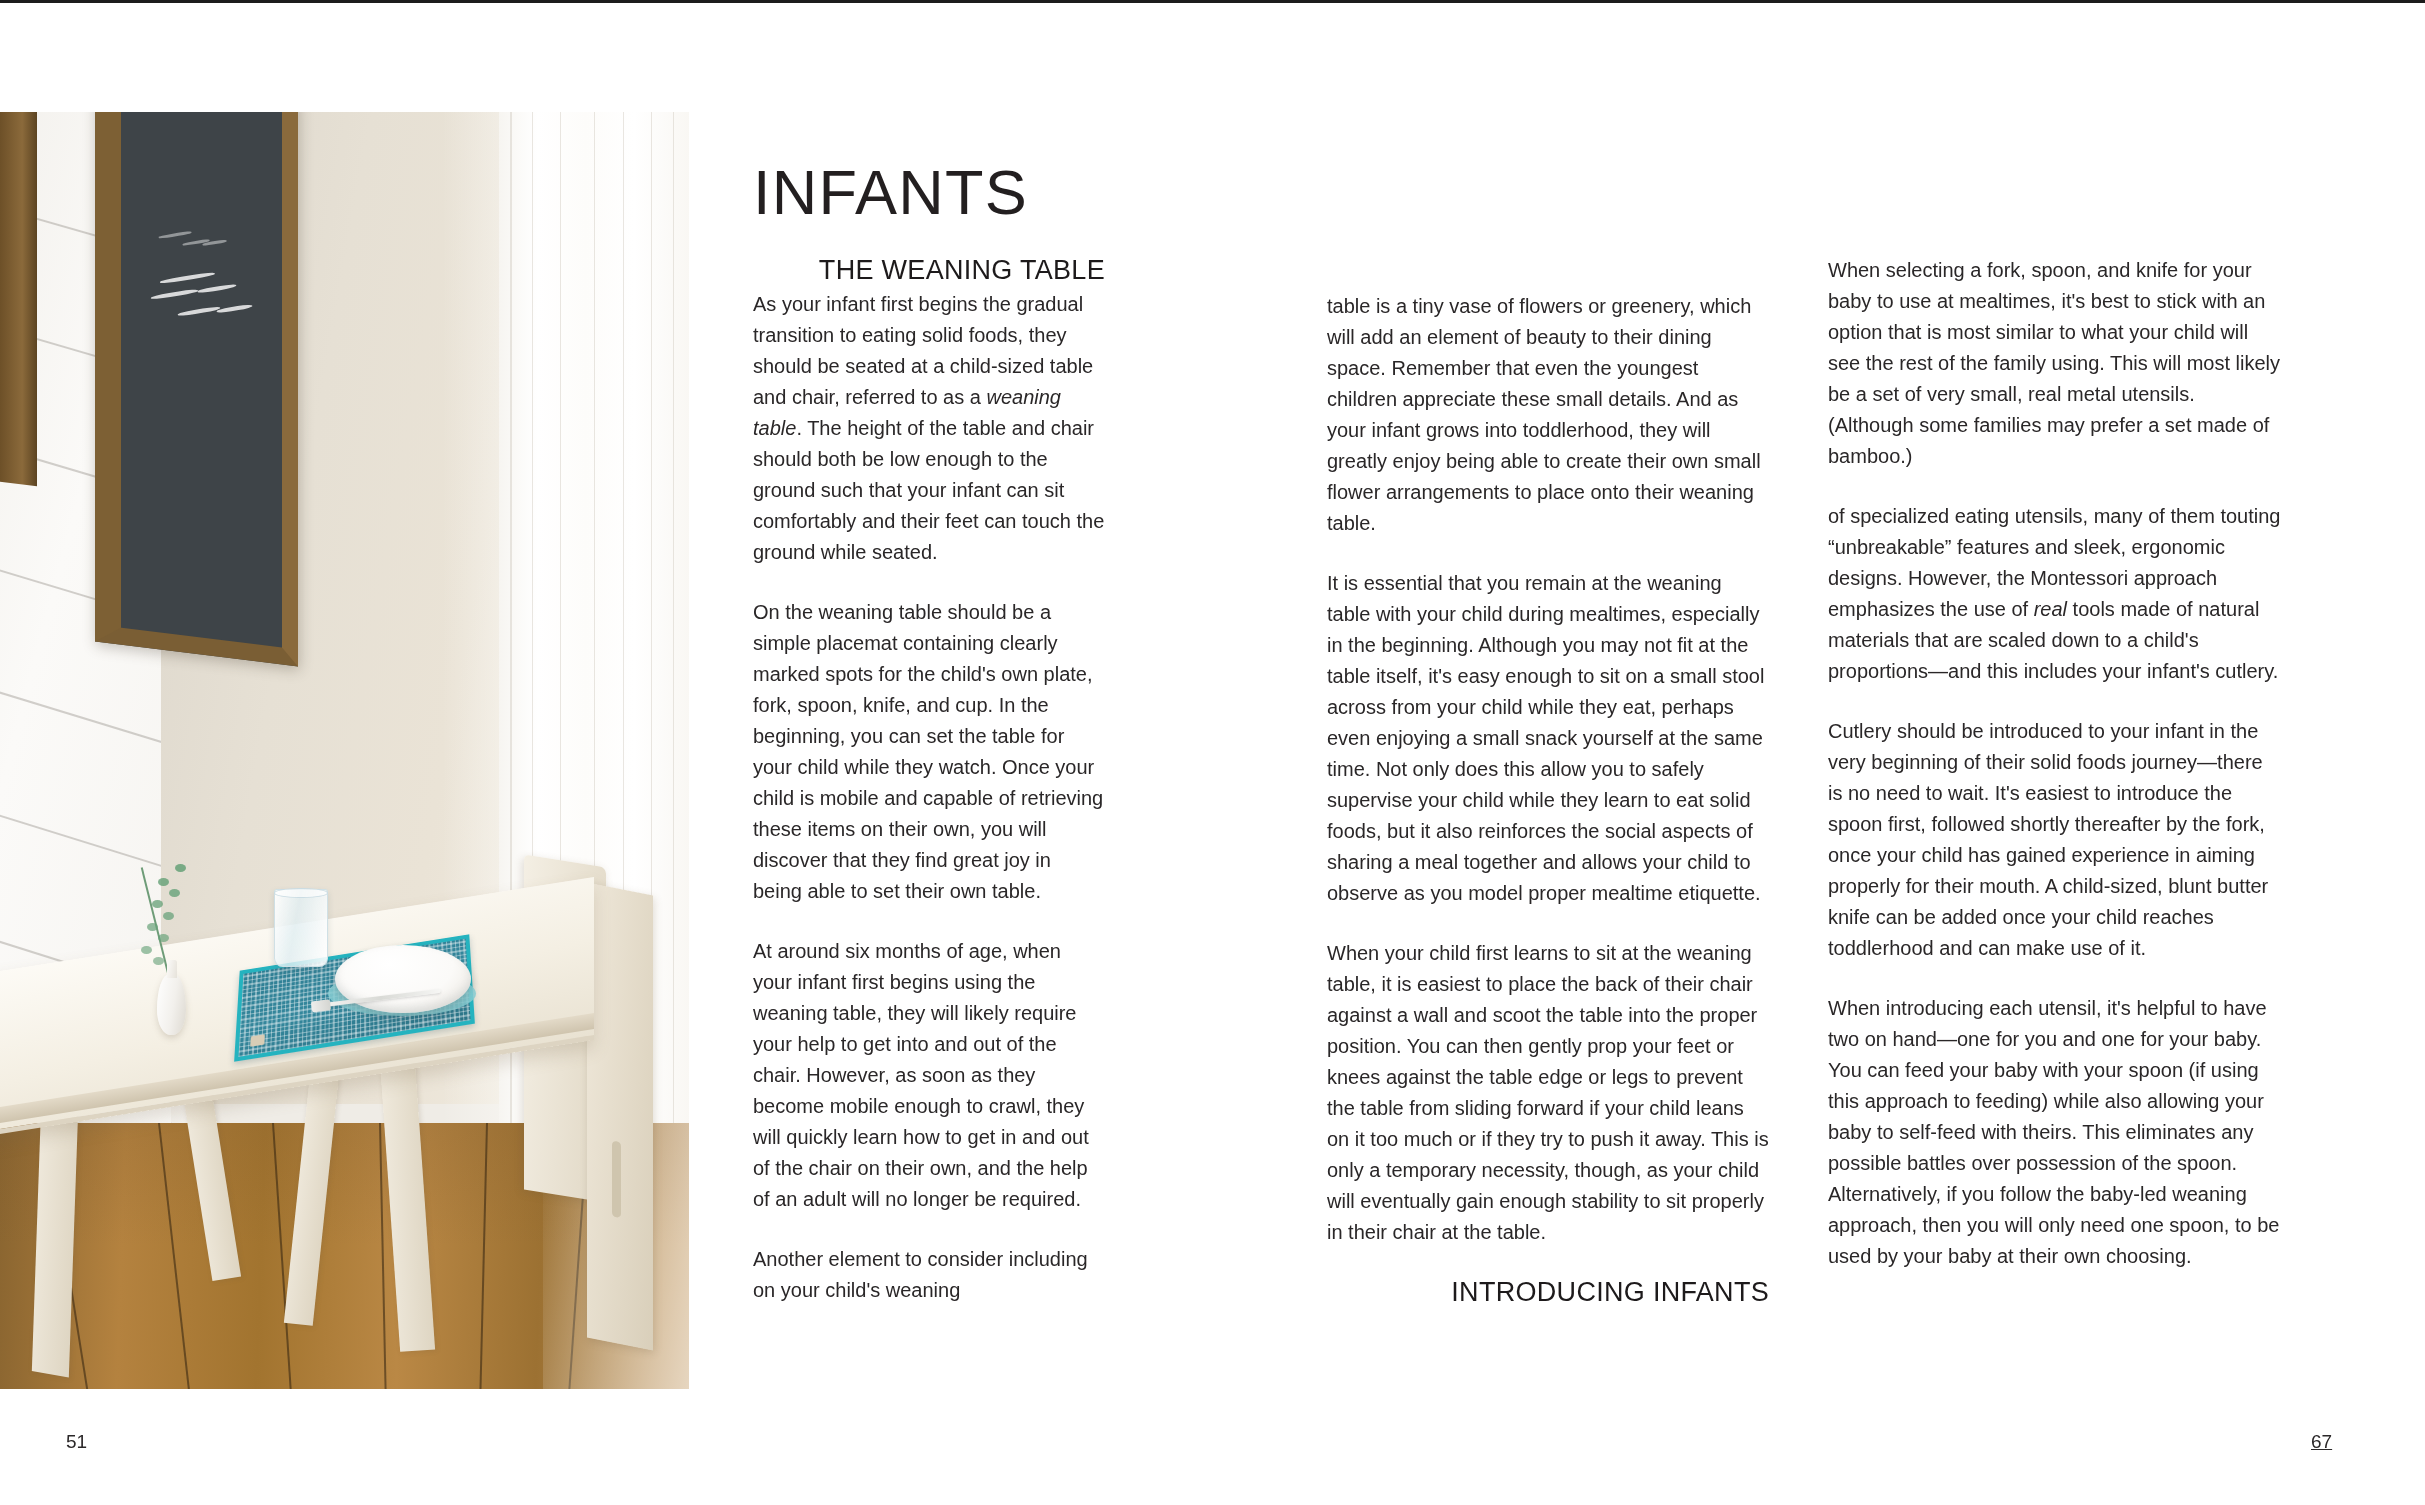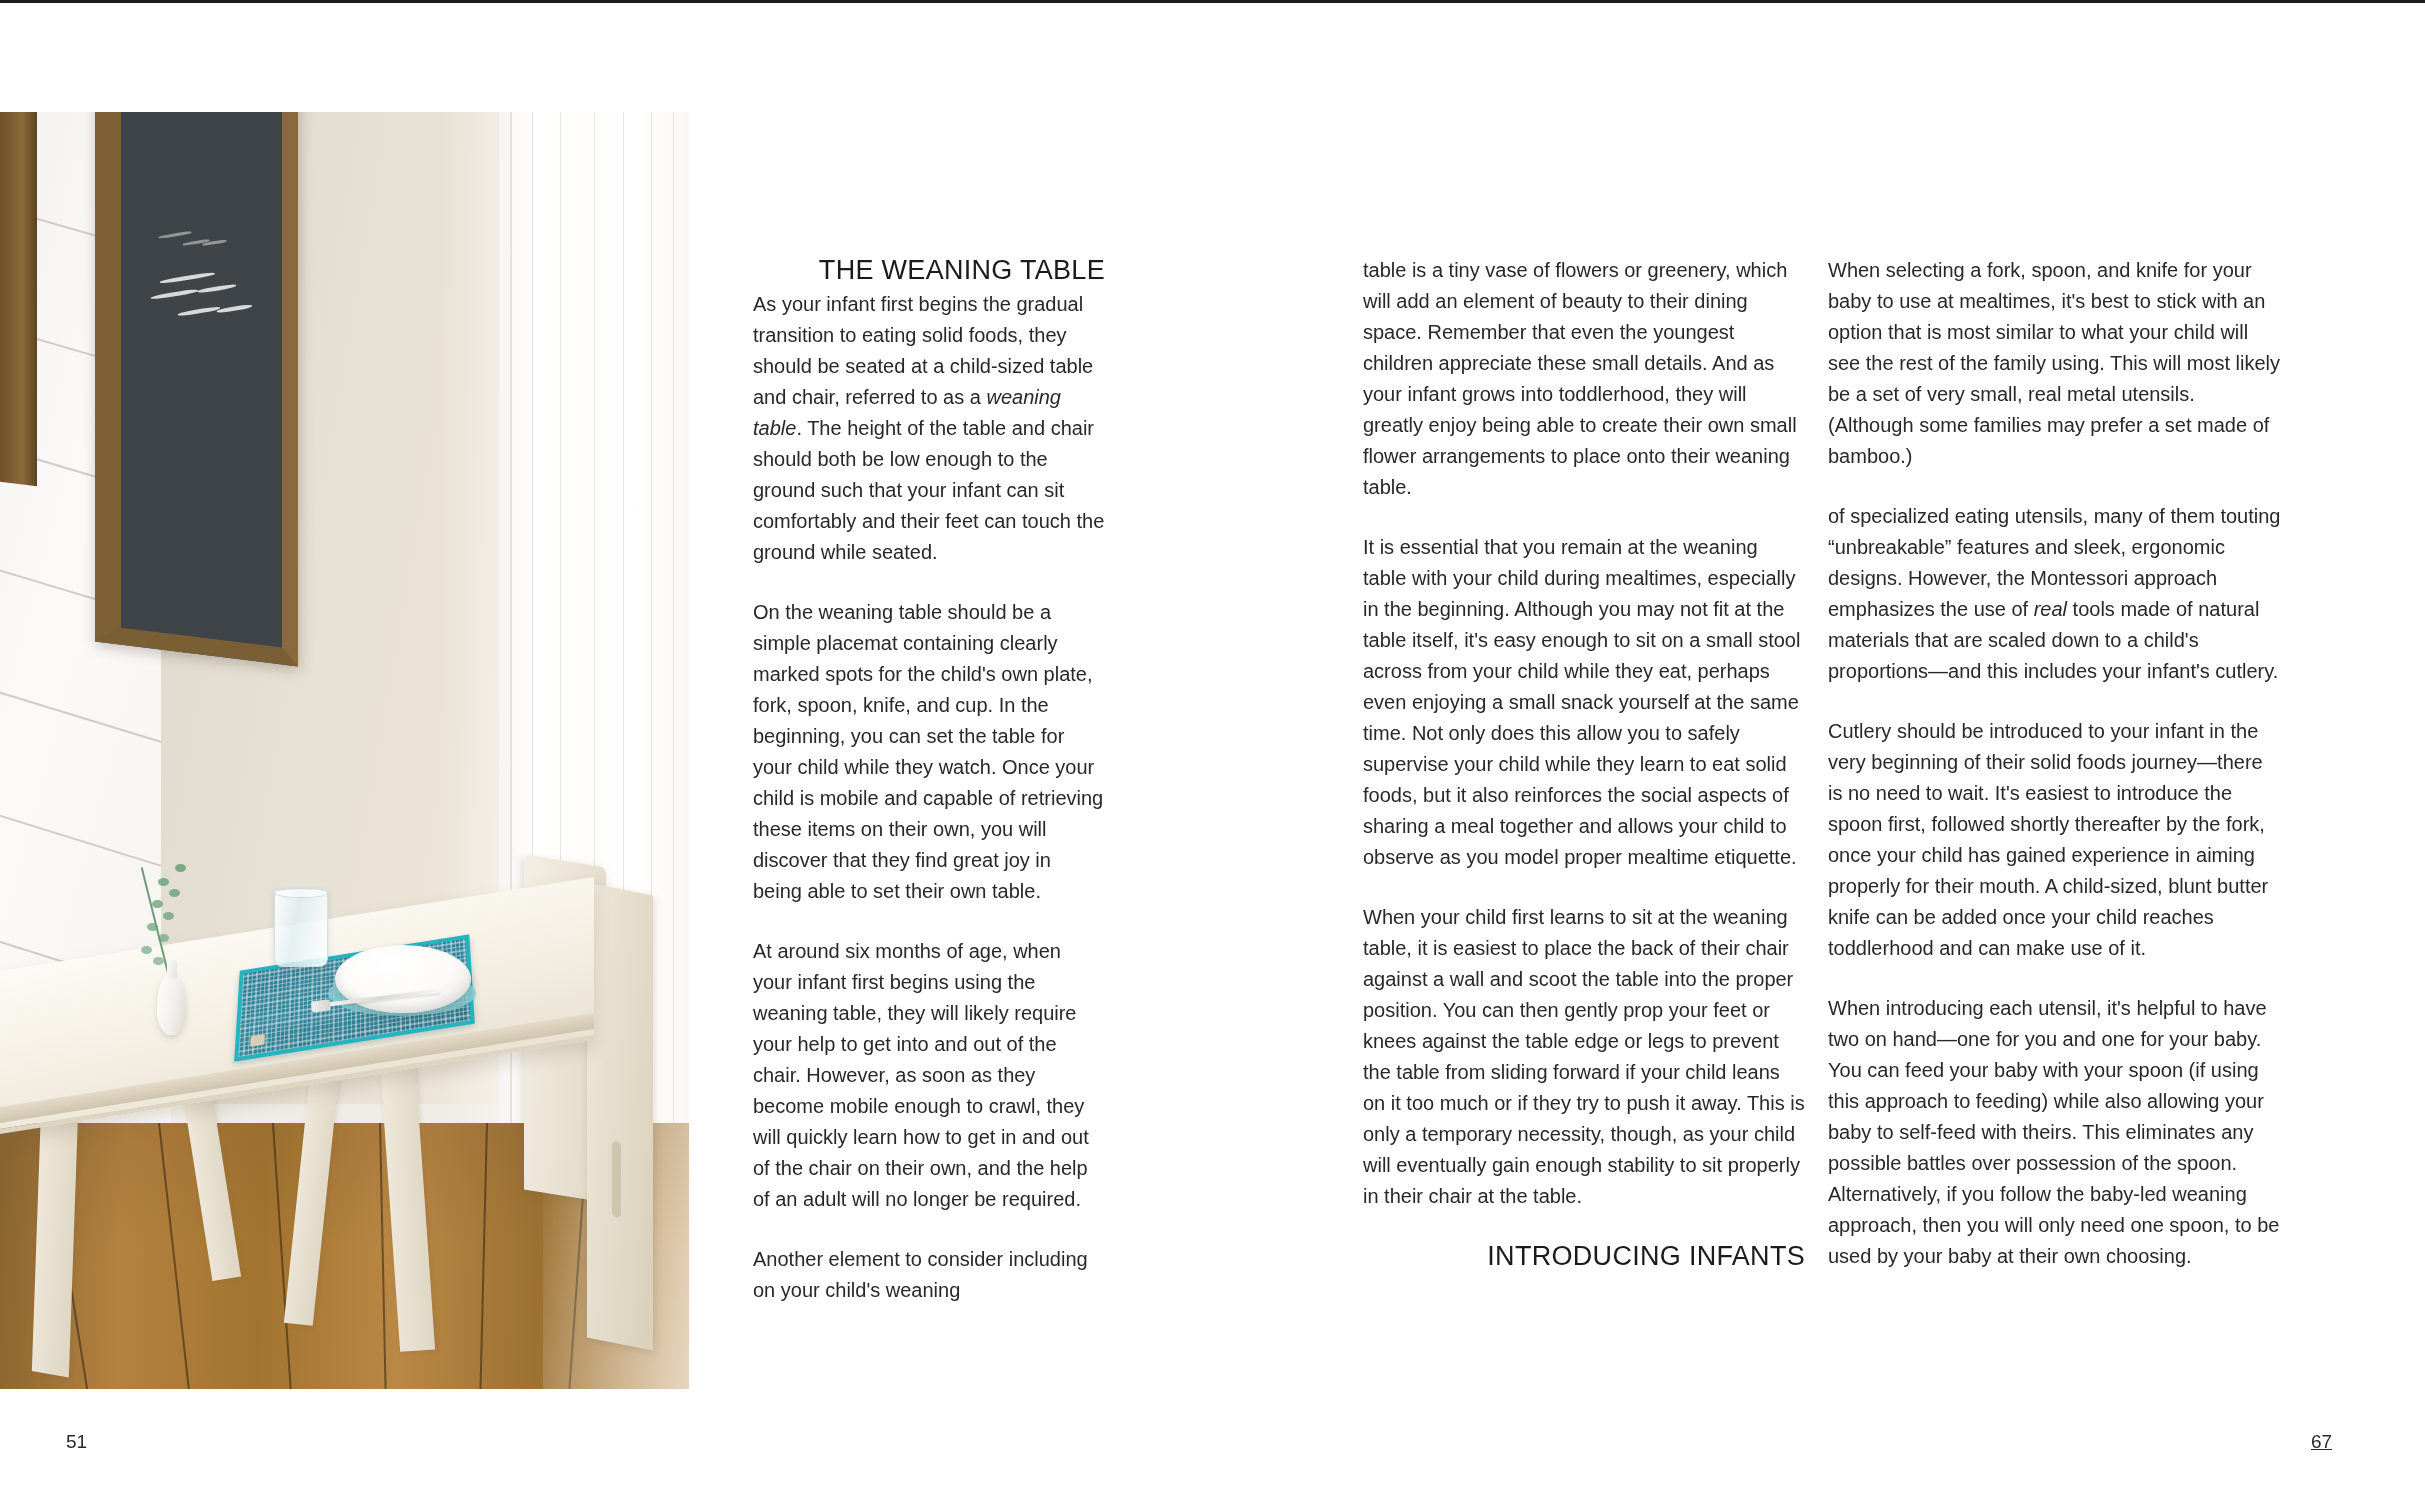--- a/index.html
+++ b/index.html
@@ -243,21 +243,21 @@
     position: absolute;
     top: 255px;
     width: 351px;
     font-size: 20px;
     line-height: 31px;
     font-weight: 300;
     color: #2a2728;
     text-align: left;
   }
   #col1 { left: 753px; width: 352px; }
-  #col2 { left: 1363px; width: 442px; }
+  #col2 { left: 1327px; width: 442px; margin-top: 36px; }
   #col3 { left: 1828px; width: 454px; }
 
   .subhead {
     font-size: 27px;
     font-weight: 400;
     letter-spacing: 0.3px;
     color: #1d1a1b;
     line-height: 1.12;
     margin: 0 0 3.8px 0;
     text-align: right;
@@ -366,20 +366,21 @@
       <div class="leaf" style="left: 158px; top: 766px; opacity: 0.82;"></div>
       <div class="leaf" style="left: 169px; top: 777px; opacity: 0.79;"></div>
       <div class="leaf" style="left: 152px; top: 788px; opacity: 0.76;"></div>
       <div class="leaf" style="left: 163px; top: 800px; opacity: 0.73;"></div>
       <div class="leaf" style="left: 147px; top: 811px; opacity: 0.7;"></div>
       <div class="leaf" style="left: 158px; top: 822px; opacity: 0.67;"></div>
       <div class="leaf" style="left: 141px; top: 834px; opacity: 0.64;"></div>
       <div class="leaf" style="left: 153px; top: 845px; opacity: 0.61;"></div>
     </div>
 
+  <div class="page-title">INFANTS</div>
 
   <div class="col" id="col1">
     <div class="subhead">THE WEANING TABLE</div>
     <p class="para" id="c1p0">As your infant first begins the gradual transition to eating solid foods, they should be seated at a child-sized table and chair, referred to as a <i>weaning table</i>. The height of the table and chair should both be low enough to the ground such that your infant can sit comfortably and their feet can touch the ground while seated.</p>
     <p class="para">On the weaning table should be a simple placemat containing clearly marked spots for the child's own plate, fork, spoon, knife, and cup. In the beginning, you can set the table for your child while they watch. Once your child is mobile and capable of retrieving these items on their own, you will discover that they find great joy in being able to set their own table.</p>
     <p class="para">At around six months of age, when your infant first begins using the weaning table, they will likely require your help to get into and out of the chair. However, as soon as they become mobile enough to crawl, they will quickly learn how to get in and out of the chair on their own, and the help of an adult will no longer be required.</p>
     <p class="para tight">Another element to consider including on your child's weaning</p>
   </div>
 
   <div class="col" id="col2">

